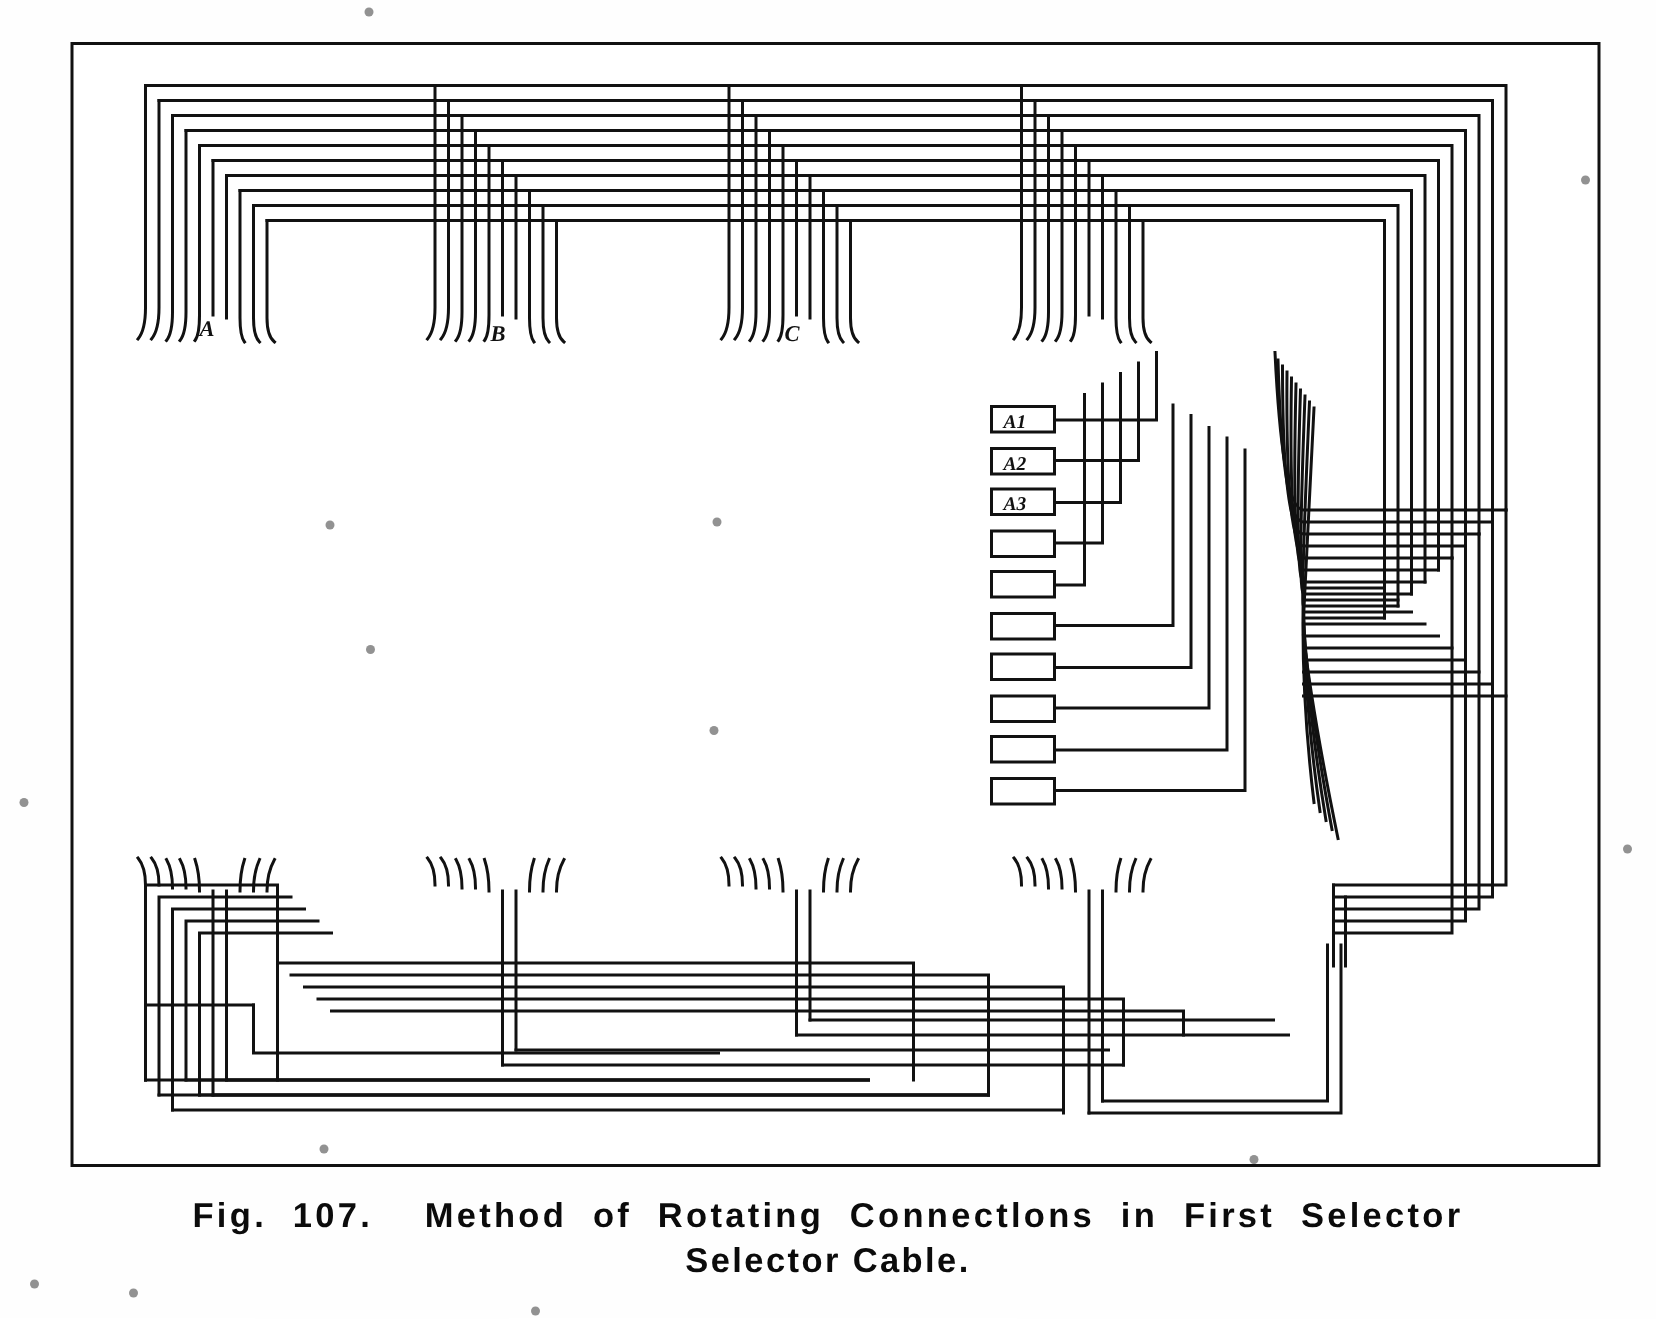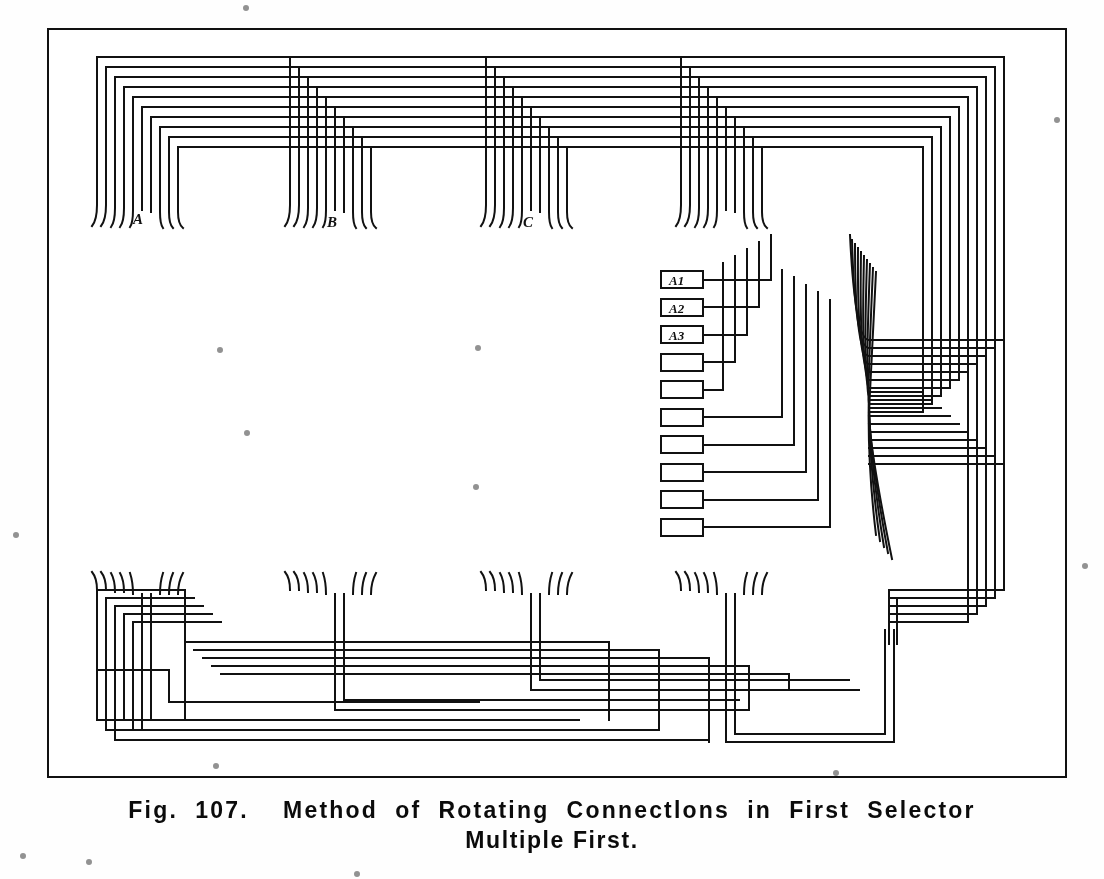--- a/index.html
+++ b/index.html
@@ -290,21 +290,21 @@
         <text x="474" y="197" font-size="15">C</text>
         <text x="620" y="255" font-size="13">A1</text>
         <text x="620" y="283" font-size="13">A2</text>
         <text x="620" y="310" font-size="13">A3</text>
       </g>
     </svg>
   </div>
 
   <div id="caption">
     <div class="caption-line">Fig.  107.    Method  of  Rotating  Connectlons  in  First  Selector</div>
-    <div class="caption-line second">Multiple First.</div>
+    <div class="caption-line second">Selector Cable.</div>
   </div>
 
   <div id="specks">
       <div class="speck" style="left: 243px; top: 5px; width: 6px; height: 6px;"></div>
       <div class="speck" style="left: 1054px; top: 117px; width: 6px; height: 6px;"></div>
       <div class="speck" style="left: 217px; top: 347px; width: 6px; height: 6px;"></div>
       <div class="speck" style="left: 475px; top: 345px; width: 6px; height: 6px;"></div>
       <div class="speck" style="left: 244px; top: 430px; width: 6px; height: 6px;"></div>
       <div class="speck" style="left: 473px; top: 484px; width: 6px; height: 6px;"></div>
       <div class="speck" style="left: 13px; top: 532px; width: 6px; height: 6px;"></div>

